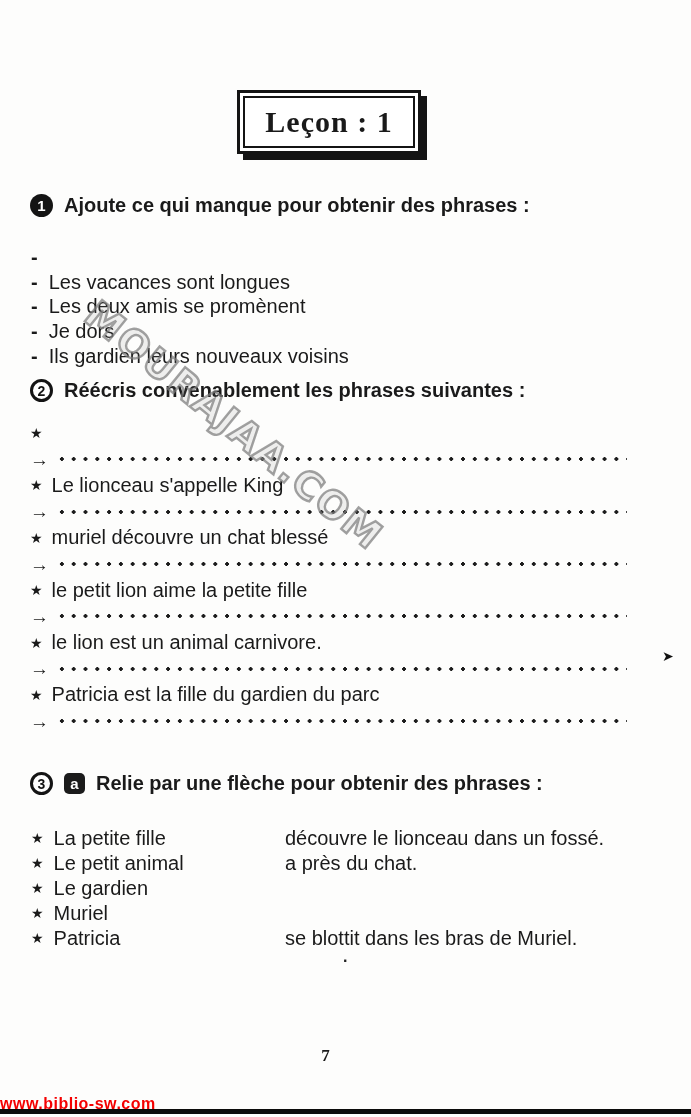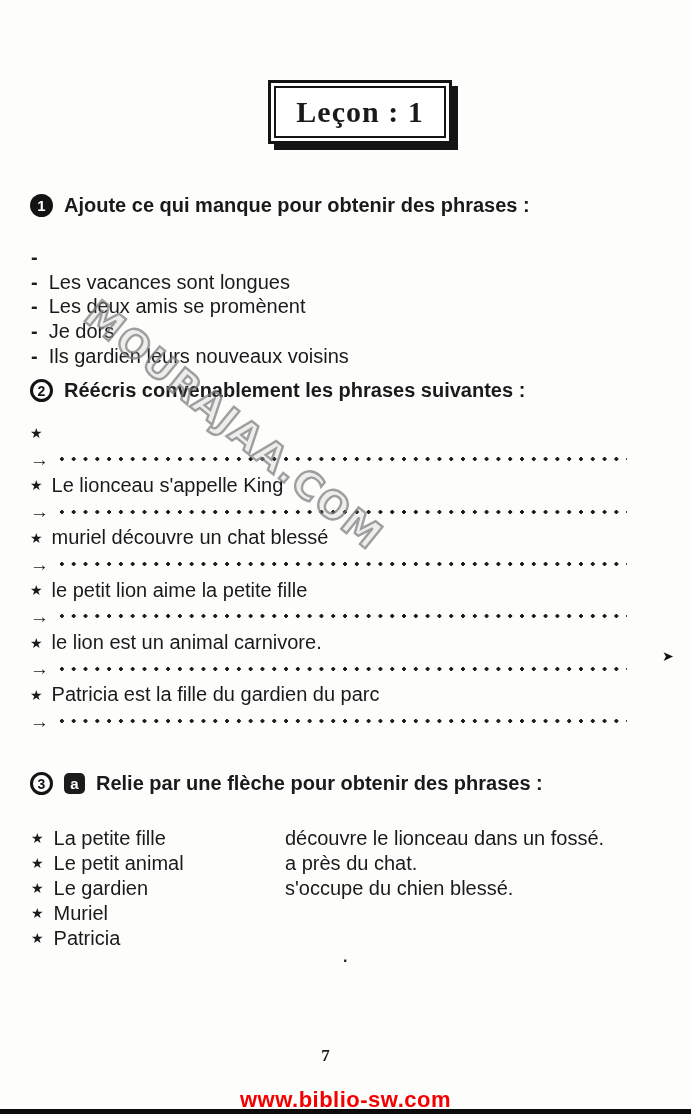--- a/index.html
+++ b/index.html
@@ -3,24 +3,23 @@
 <meta charset="utf-8">
 <style>
   html,body{margin:0;padding:0;background:#e8e8e8;}
   .page{
     position:relative;width:691px;height:1117px;background:#fdfdfc;
     font-family:"Liberation Sans",sans-serif;color:#1a1a1a;overflow:hidden;
     margin:0 auto;
   }
   
   .title-outer{
-    position:absolute;left:237px;top:80px;width:178px;height:58px;
+    position:absolute;left:237px;top:90px;width:178px;height:58px;
     border:3px solid #141414;background:#fff;
     box-shadow:6px 6px 0 0 #141414;
-    margin-left:31px;
   }
   .title-inner{
     position:absolute;inset:3px;border:2px solid #141414;
     display:flex;align-items:center;justify-content:center;
     font-family:"Liberation Serif",serif;font-weight:bold;font-size:30px;
     letter-spacing:1px;
   }
   
   .watermark{
     position:absolute;left:104px;top:292px;z-index:4;pointer-events:none;
@@ -67,22 +66,22 @@
   .match-row{display:flex;align-items:center;height:24.9px;font-size:20px;white-space:nowrap;}
   .match-left{display:flex;align-items:center;gap:10px;width:254px;flex:0 0 auto;}
   .match-right{flex:1;}
   
   .page-number{
     position:absolute;left:0;right:40px;top:1046px;text-align:center;
     font-family:"Liberation Serif",serif;font-weight:bold;font-size:17px;
   }
   .footer-line{position:absolute;left:0;right:0;bottom:3px;height:5px;background:#0b0b0b;}
   .footer-url{
-    position:absolute;left:0;right:0;bottom:4px;text-align:center;z-index:5;
-    color:#f40000;font-weight:bold;font-size:22px;letter-spacing:0.5px;
+    position:absolute;left:0;right:0;bottom:4px;text-align:left;z-index:5;
+    color:#f40000;font-weight:bold;font-size:16px;letter-spacing:0.5px;
   }
   
   .margin-arrow{position:absolute;left:662px;top:648px;font-size:14px;color:#111;}
   .stray-dot{position:absolute;left:343px;top:948px;font-size:16px;font-weight:bold;color:#222;}
 </style>
 </head>
 <body>
 
 <div class="page">
 
@@ -205,33 +204,33 @@
         <span class="star">★</span>
         <span>Le petit animal</span>
       </span>
       <span class="match-right">a près du chat.</span>
     </div>
       <div class="match-row">
       <span class="match-left">
         <span class="star">★</span>
         <span>Le gardien</span>
       </span>
-      <span class="match-right">s'occupe du chien blessé.</span>
     </div>
       <div class="match-row">
       <span class="match-left">
         <span class="star">★</span>
         <span>Muriel</span>
       </span>
     </div>
       <div class="match-row">
       <span class="match-left">
         <span class="star">★</span>
         <span>Patricia</span>
       </span>
+      <span class="match-right">se blottit dans les bras de Muriel.</span>
     </div>
     </div>
 
   <span class="margin-arrow">➤</span>
   <span class="stray-dot">.</span>
 
   <div class="page-number">7</div>
   <div class="footer-line"></div>
   <div class="footer-url">www.biblio-sw.com</div>
 

